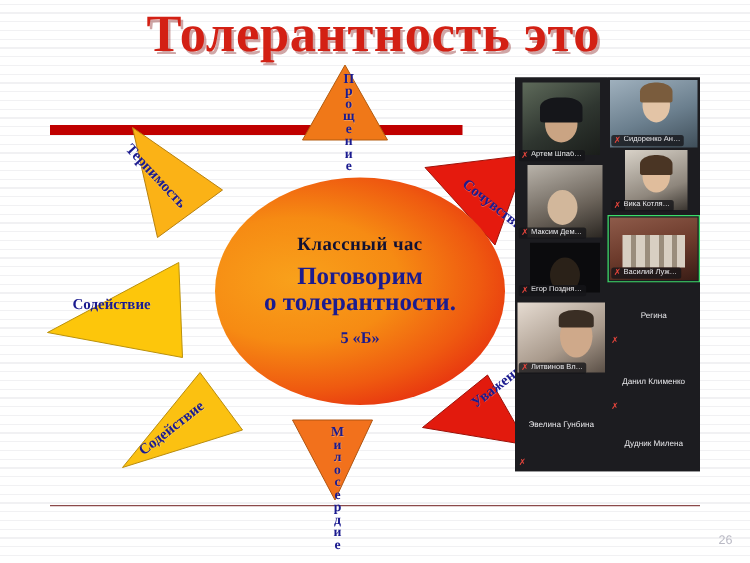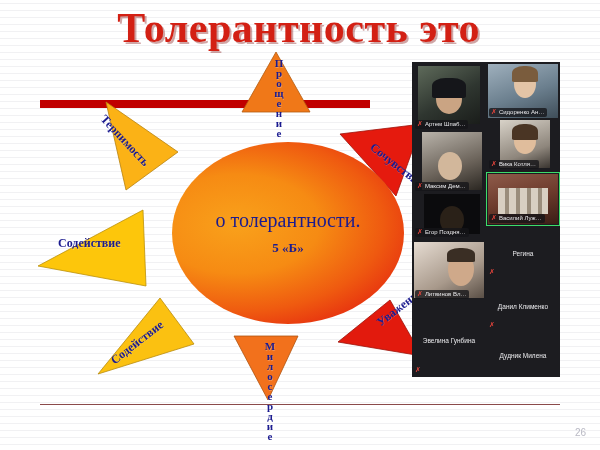--- a/index.html
+++ b/index.html
@@ -43,21 +43,21 @@
     border-radius:50%;
     background:radial-gradient(ellipse at 28% 45%, #f9a11b 0%, #f68b13 35%, #ef5a10 62%, #e3200f 88%, #d81408 100%);
     z-index:6;
     display:flex;flex-direction:column;
     align-items:center;justify-content:center;
     text-align:center;
   }
   #ellipse .line{color:#1b1b8f;font-family:"Liberation Serif", serif;}
   #el-sub1{font-size:15px;font-weight:bold;letter-spacing:.4px;margin-bottom:6px;color:#111133 !important;}
   #el-main1{font-size:20px;font-weight:bold;line-height:1.04;}
-  #el-main2{font-size:20px;font-weight:normal;line-height:1.04;margin-bottom:10px;}
+  #el-main2{font-size:20px;font-weight:bold;line-height:1.04;margin-bottom:10px;}
   #el-class{font-size:13px;font-weight:bold;}
   
   .tri{position:absolute;z-index:4;}
   .tri svg{display:block;overflow:visible;}
   .tri-label{
     position:absolute;
     color:#1b1b8f;
     font-family:"Liberation Serif", serif;
     font-weight:bold;
     white-space:nowrap;
@@ -204,20 +204,22 @@
   <div class="tri-label" id="lbl-r">Сочувствие</div>
 
   <div class="tri" id="tri-br">
     <svg width="88" height="62" viewBox="0 0 88 62">
       <polygon points="0,42 52,0 84,56" fill="#e21a0d" stroke="#9c1109" stroke-width="0.8"></polygon>
     </svg>
   </div>
   <div class="tri-label" id="lbl-br">Уважение</div>
 
   <div id="ellipse">
+    <div class="line" id="el-sub1">Классный час</div>
+    <div class="line" id="el-main1">Поговорим</div>
     <div class="line" id="el-main2">о толерантности.</div>
     <div class="line" id="el-class">5 «Б»</div>
   </div>
 
   <div id="vc">
 
     <div class="vc-col" id="vc-col-left">
 
       <div class="vc-tile" style="height:70px;">
         <div class="vc-video" style="left:6px;top:4px;width:62px;height:58px;background:linear-gradient(150deg,#5e6a5a,#2f3630 55%,#1a1d1a);">

